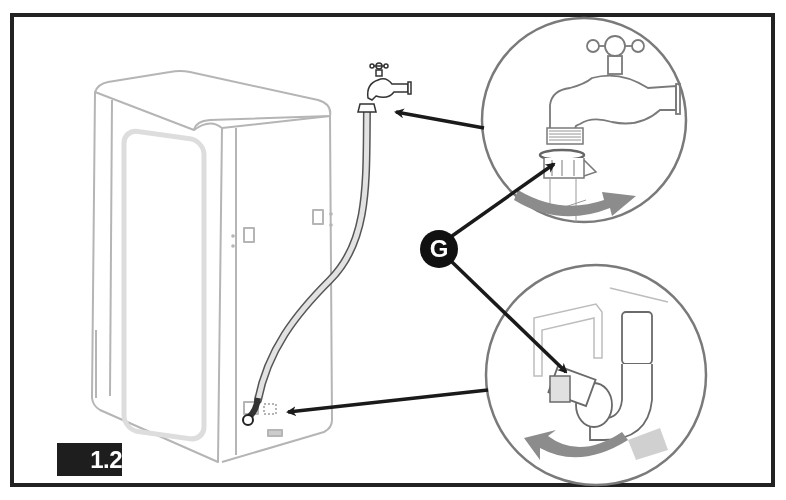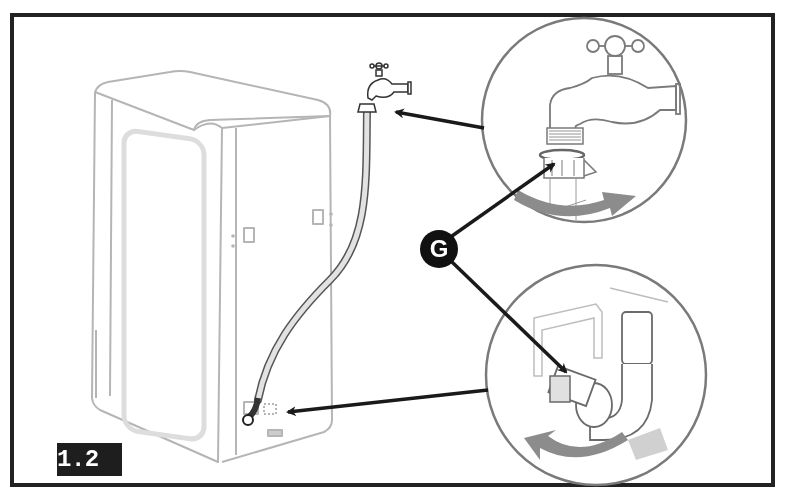--- a/index.html
+++ b/index.html
@@ -1,19 +1,19 @@
 <!DOCTYPE html>
 <html><head>
 <meta charset="utf-8">
 <style>
   html, body { margin: 0; padding: 0; background: #ffffff; }
   body { width: 786px; height: 500px; position: relative; overflow: hidden; font-family: "Liberation Sans", sans-serif; }
   .frame { position: absolute; left: 10px; top: 13px; width: 765px; height: 474px; border: 4px solid #222222; box-sizing: border-box; background: #ffffff; }
   svg.art { position: absolute; left: 0; top: 0; width: 786px; height: 500px; }
-  .fig-label { position: absolute; left: 57px; top: 443px; width: 65px; height: 33px; background: #1e1e1e; color: #ffffff; font-family: Liberation Mono, monospace; font-size: 24px; font-weight: bold; line-height: 33px; text-align: left; letter-spacing: -0.5px; }
+  .fig-label { position: absolute; left: 57px; top: 443px; width: 65px; height: 33px; background: #1e1e1e; color: #ffffff; font-family: Liberation Sans, sans-serif; font-size: 24px; font-weight: bold; line-height: 33px; text-align: right; letter-spacing: -0.5px; }
   .callout { position: absolute; left: 420px; top: 230px; width: 38px; height: 38px; border-radius: 50%; background: #111111; color: #ffffff; font-family: "Liberation Sans", sans-serif; font-weight: bold; font-size: 24px; line-height: 38px; text-align: center; }
 </style>
 </head>
 <body>
 
 <div class="frame"></div>
 
 <svg class="art" viewBox="0 0 786 500">
   <defs>
     <marker id="ah" markerWidth="10" markerHeight="10" refX="8" refY="5" orient="auto" markerUnits="userSpaceOnUse">

